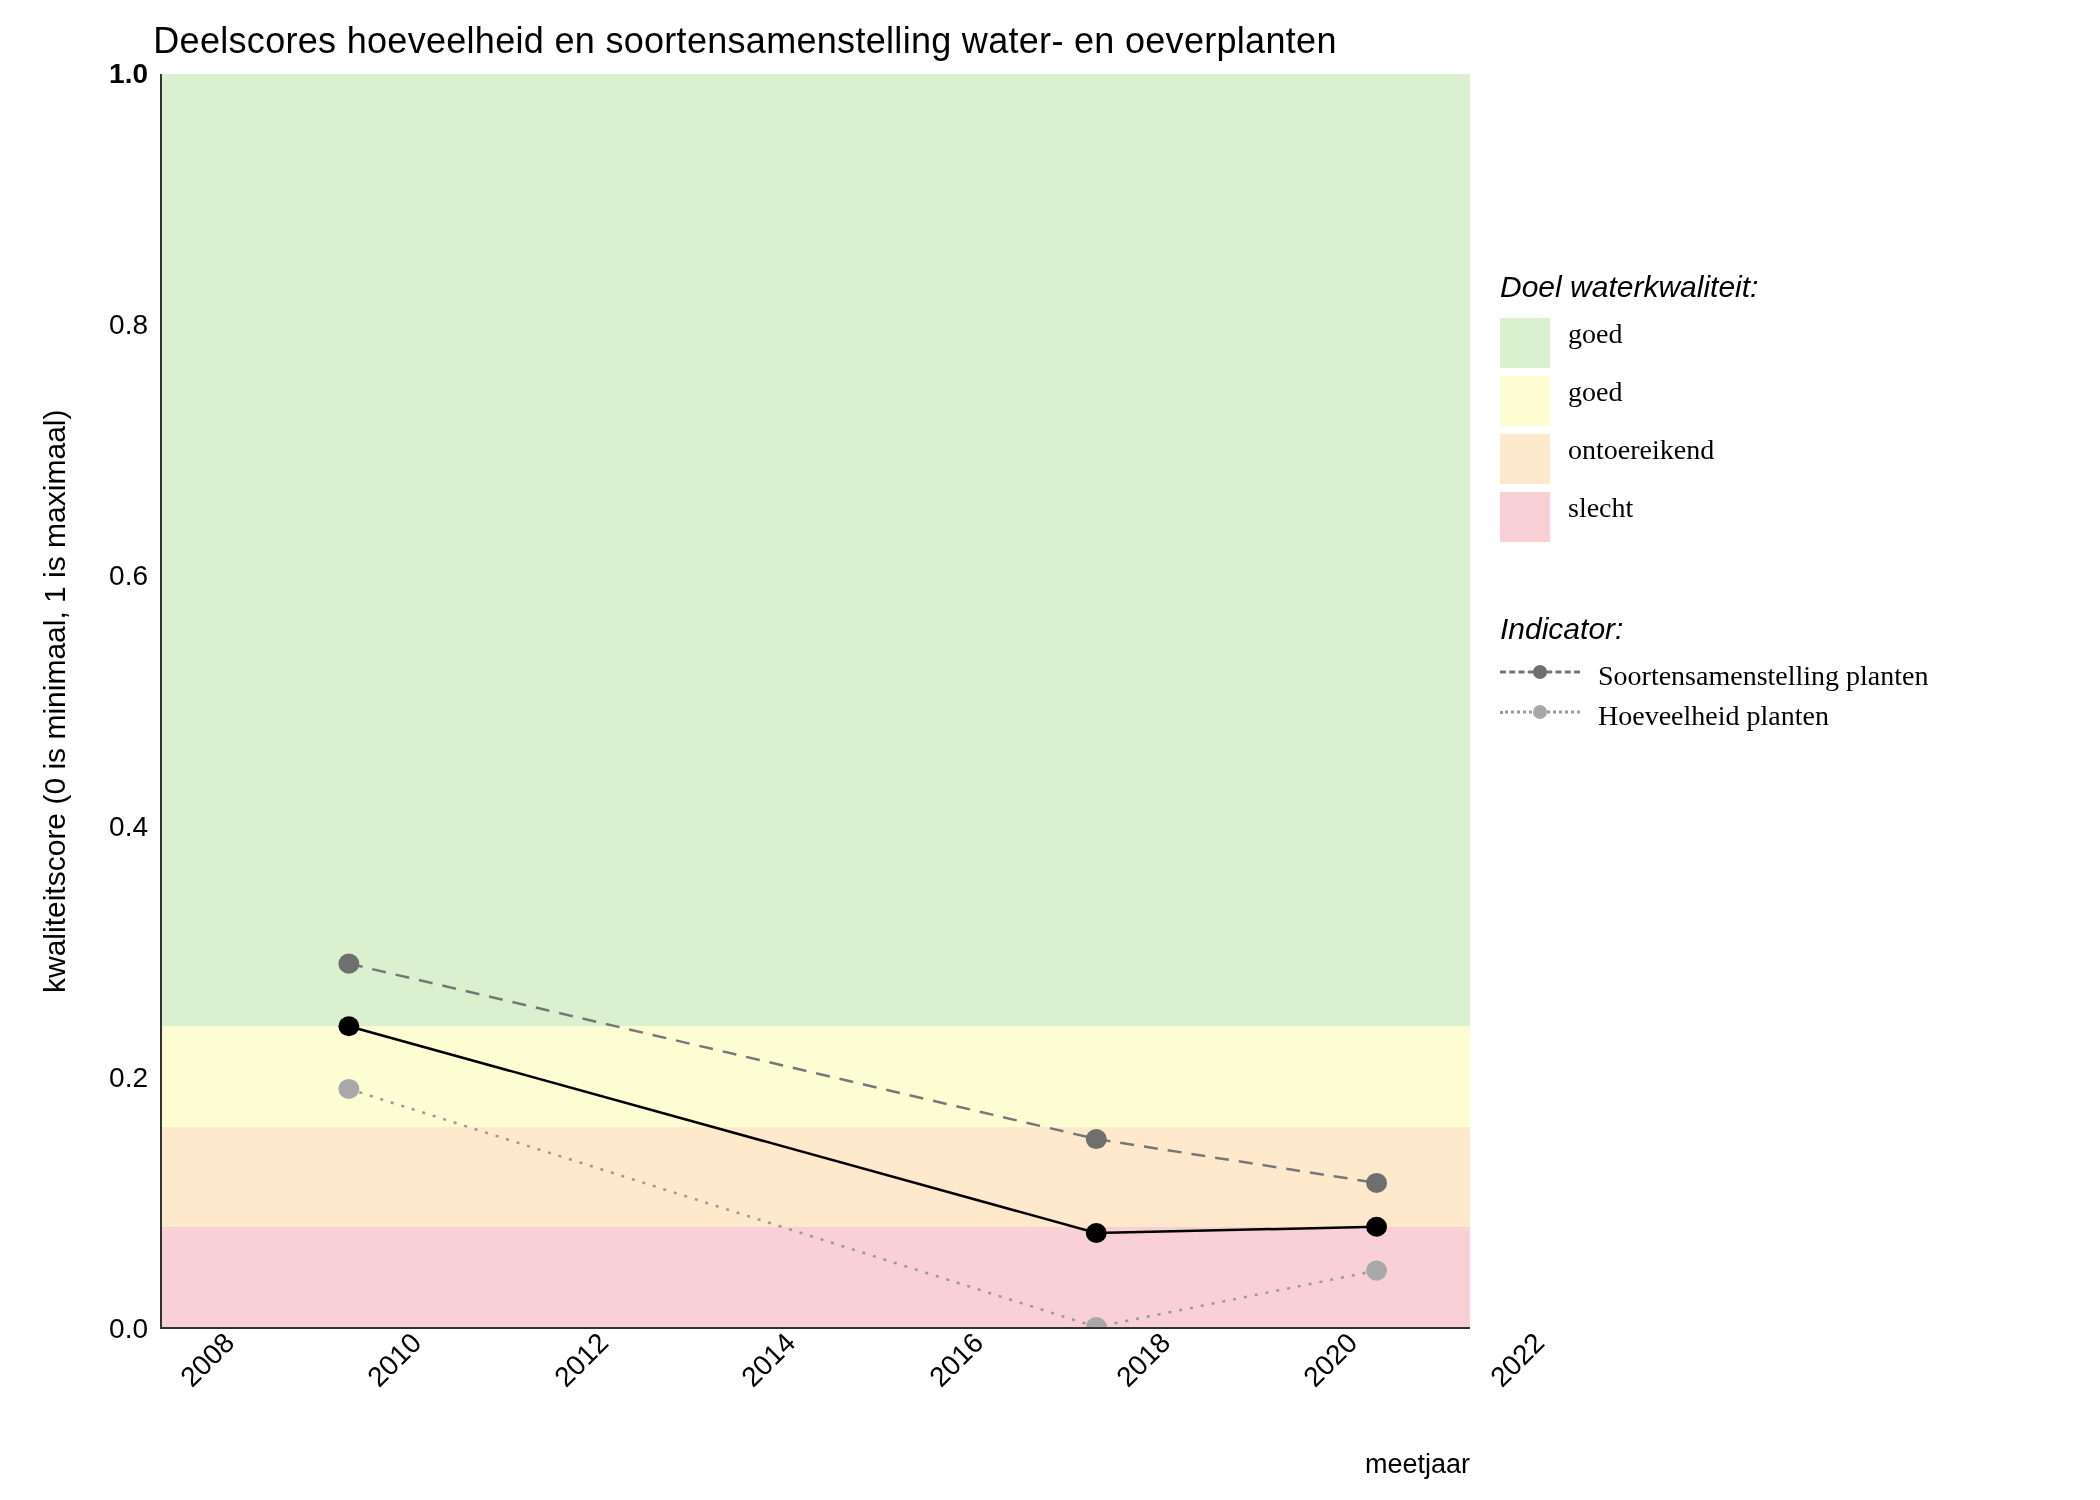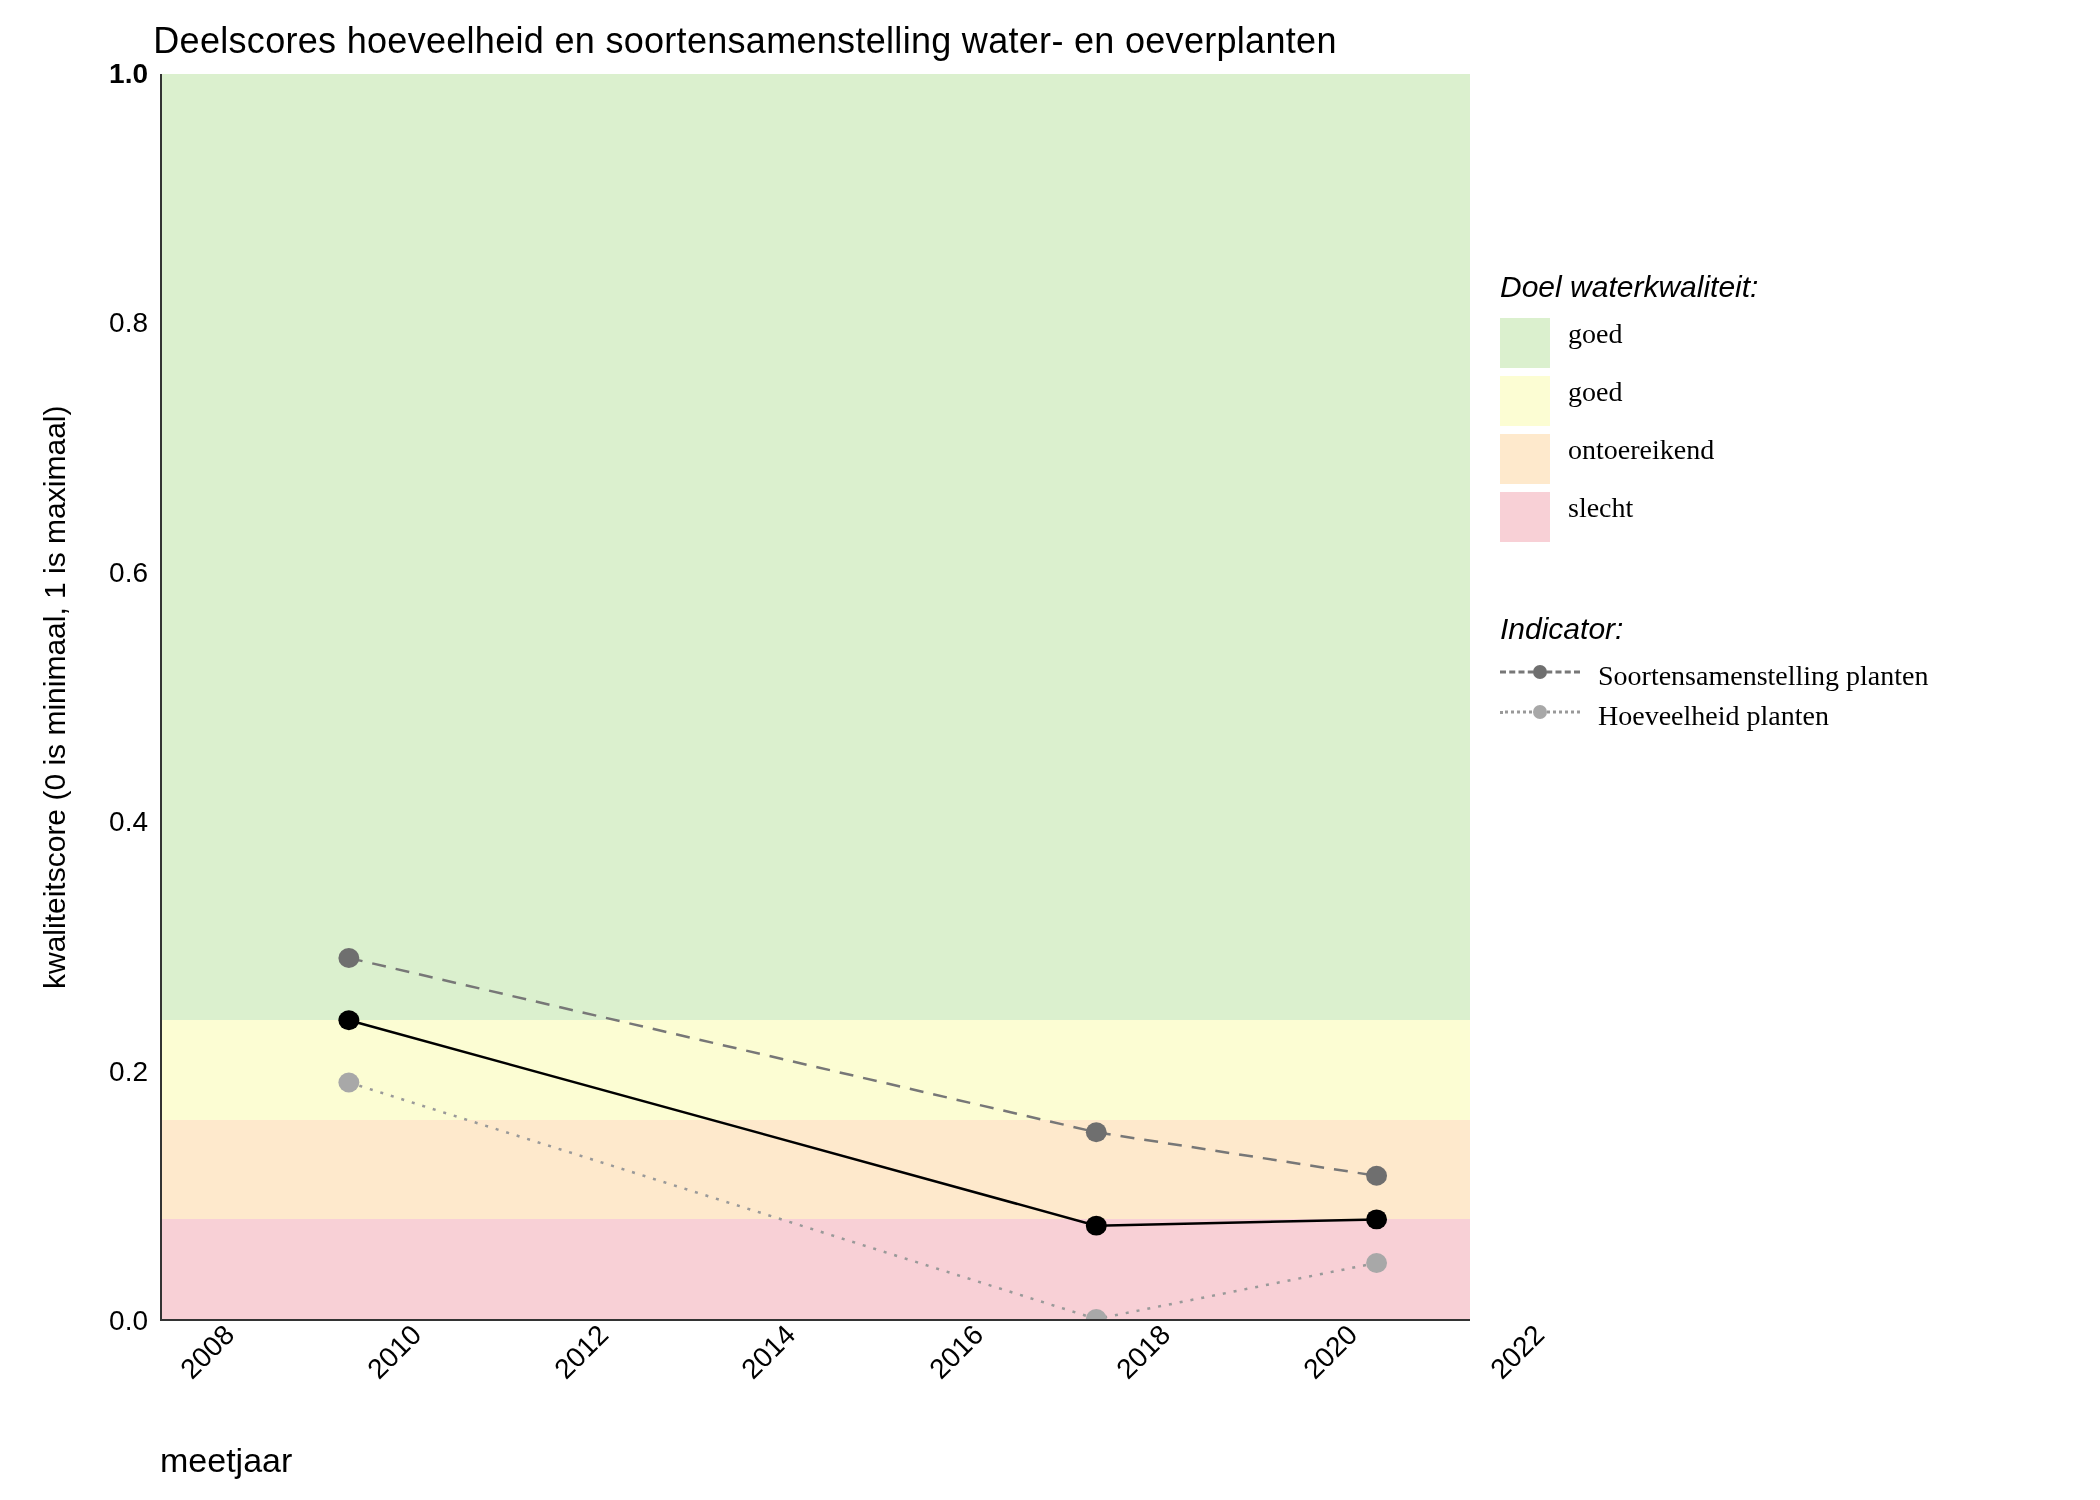--- a/index.html
+++ b/index.html
@@ -82,22 +82,22 @@
     margin-left: 88px; 
   }
   .x-tick {
     position: absolute;
     top: 8px;
     font-size: 28px;
     transform: rotate(-45deg) translate(-28px, 20px);
     transform-origin: top left;
   }
   .x-axis-title {
-    font-size: 34px;
-    text-align: left;
+    font-size: 27px;
+    text-align: right;
     margin-top: 20px;
     margin-left: 140px;
   }
 
   
   .legend-column {
     flex: 1;
     padding-left: 30px;
     padding-top: 250px;
     font-size: 28px;

